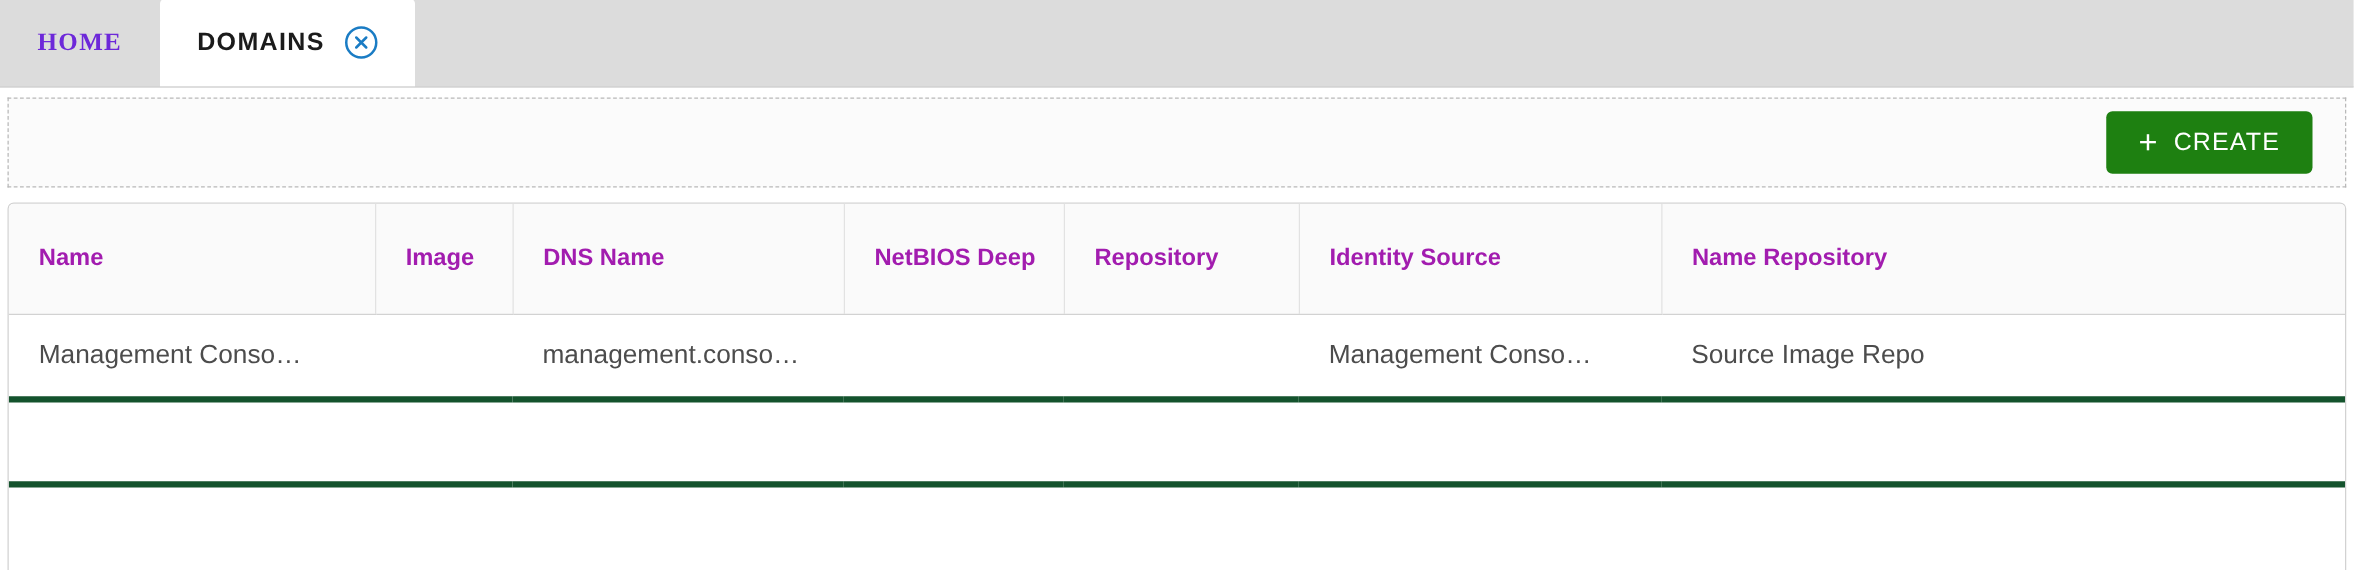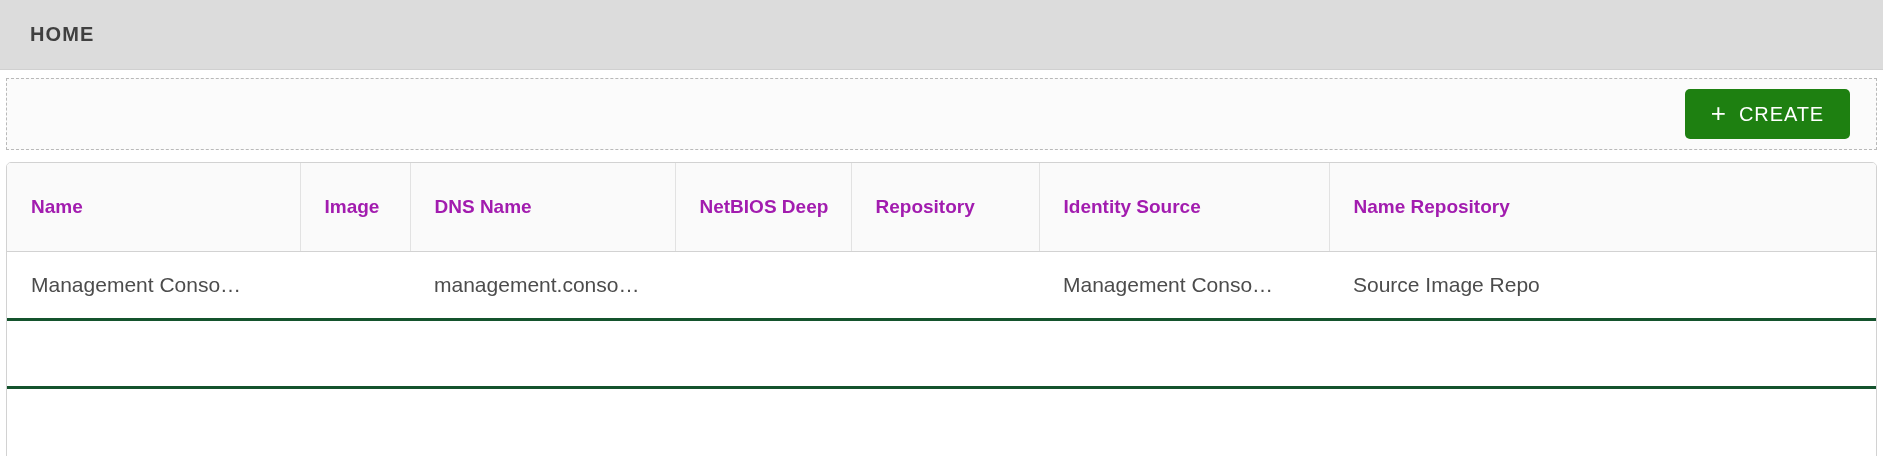--- a/index.html
+++ b/index.html
@@ -26,21 +26,21 @@
     align-items: center;
     gap: 16px;
     padding: 0 30px;
     font-size: 20px;
     font-weight: 700;
     letter-spacing: 1.1px;
     color: #1b1b1b;
     cursor: pointer;
     user-select: none;
   }
-  .tab.inactive { background: transparent; color: #404040; }
+  .tab.inactive { background: transparent; color: #6d28d9; font-family: Liberation Serif, serif; }
   .tab.active {
     background: #ffffff;
     border-top-left-radius: 4px;
     border-top-right-radius: 4px;
   }
   .tab-close {
     width: 26px; height: 26px;
     border-radius: 50%;
     border: 2px solid #1a7cc4;
     display: inline-flex;
@@ -113,21 +113,21 @@
     border-left: 1px solid #e2e2e2;
     white-space: normal;
     line-height: 1.25;
   }
   table.grid thead th:first-child { border-left: none; }
   table.grid tbody td {
     font-size: 21px;
     color: #4c4c4c;
     padding: 0 0 0 24px;
     height: 68px;
-    border-bottom: 3px solid #14532d;
+    border-bottom: 5px solid #14532d;
     white-space: nowrap;
     overflow: hidden;
     margin-top: 24px;
   }
   tr.row-odd td { background: #ffffff; }
   tr.row-even td { background: #ffffff; }
 
   
   col.c-name { width: 293px; }
   col.c-menu { width: 110px; }
@@ -136,20 +136,29 @@
   col.c-desc { width: 188px; }
   col.c-id   { width: 290px; }
   col.c-img  { width: 549px; }
 </style>
 </head>
 <body>
 
 <div class="tabbar">
   <div class="tab inactive">
     <span>HOME</span>
+  </div>
+  <div class="tab active">
+    <span>DOMAINS</span>
+    <span class="tab-close">
+      <svg width="14" height="14" viewBox="0 0 14 14" aria-hidden="true">
+        <line x1="3" y1="3" x2="11" y2="11" stroke="#1a7cc4" stroke-width="2" stroke-linecap="round"></line>
+        <line x1="11" y1="3" x2="3" y2="11" stroke="#1a7cc4" stroke-width="2" stroke-linecap="round"></line>
+      </svg>
+    </span>
   </div>
 </div>
 
 <div class="toolbar">
   <button class="create-btn">
     <span class="plus-glyph">+</span>
     <span>CREATE</span>
   </button>
 </div>
 

